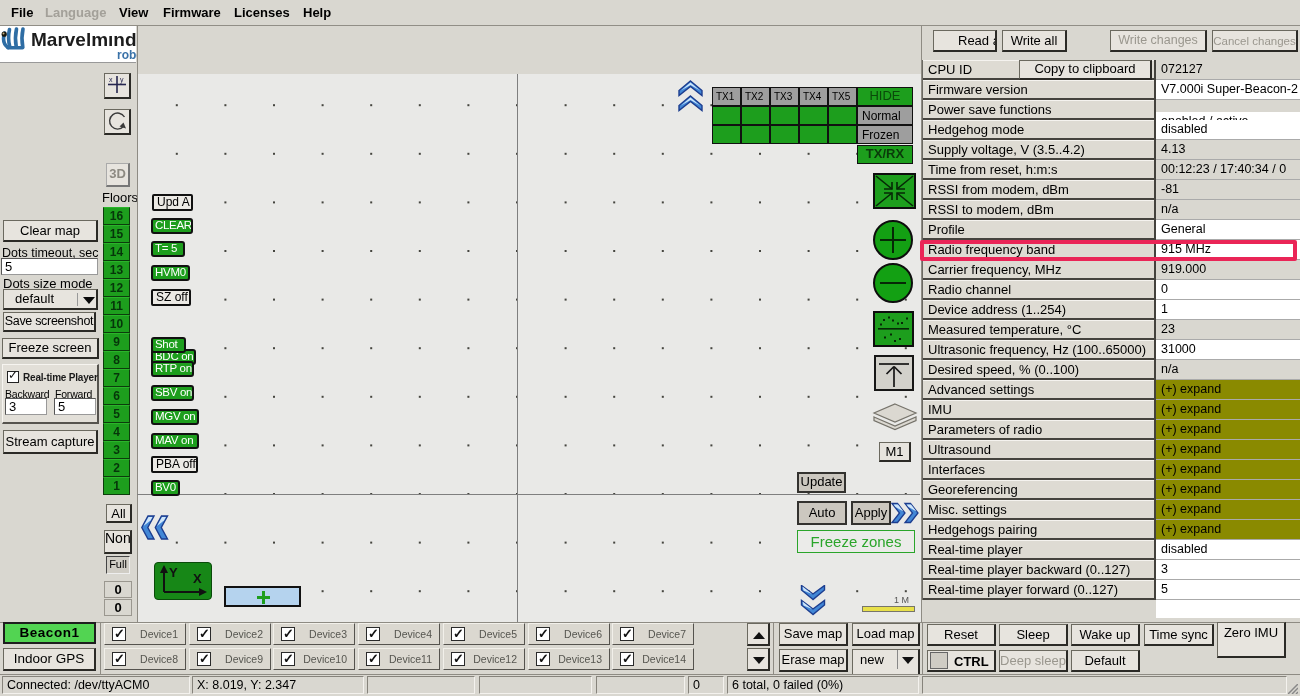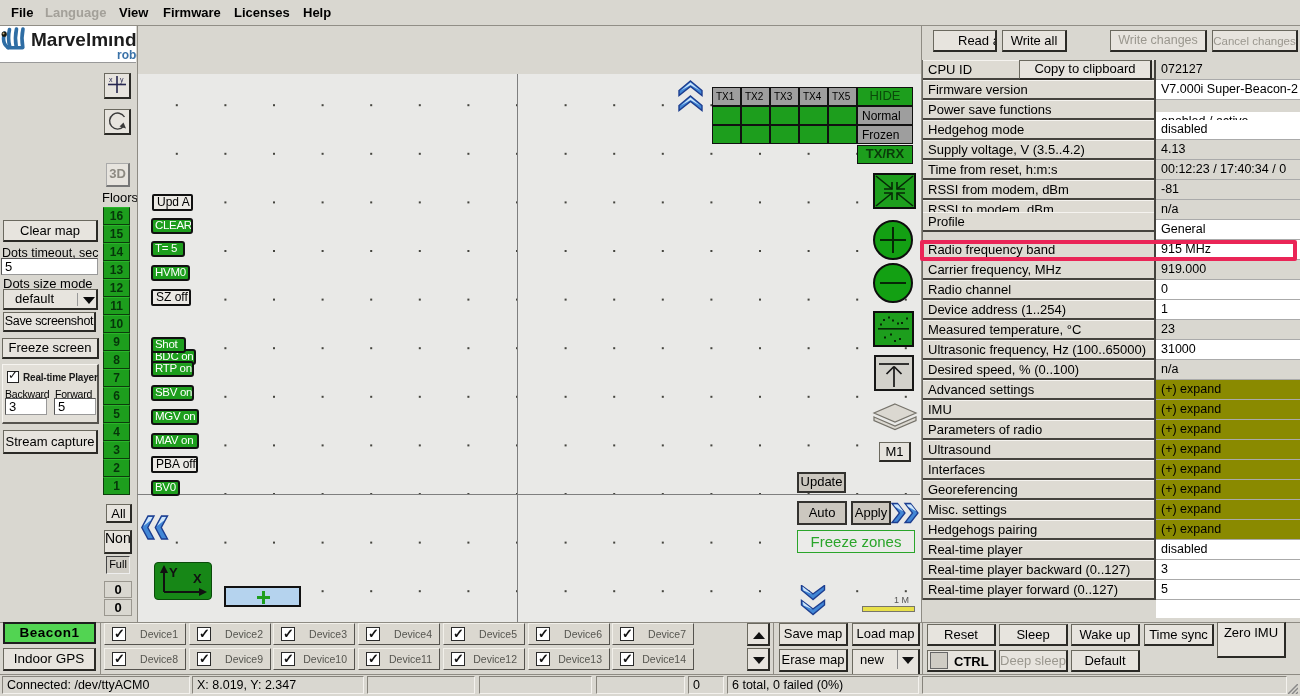--- a/index.html
+++ b/index.html
@@ -496,21 +496,21 @@
     <div class="trow" style="top:120px;">Hedgehog mode</div>
     <div class="tval" style="top:120px;">disabled</div>
     <div class="trow" style="top:140px;">Supply voltage, V (3.5..4.2)</div>
     <div class="tval g" style="top:140px;">4.13</div>
     <div class="trow" style="top:160px;">Time from reset, h:m:s</div>
     <div class="tval g" style="top:160px;">00:12:23 / 17:40:34 / 0</div>
     <div class="trow" style="top:180px;">RSSI from modem, dBm</div>
     <div class="tval g" style="top:180px;">-81</div>
     <div class="trow" style="top:200px;">RSSI to modem, dBm</div>
     <div class="tval g" style="top:200px;">n/a</div>
-    <div class="trow" style="top:212px;">Profile</div>
+    <div class="trow" style="top:220px;">Profile</div>
     <div class="tval" style="top:220px;">General</div>
     <div class="trow" style="top:240px;">Radio frequency band</div>
     <div class="tval" style="top:240px;">915 MHz</div>
     <div class="trow" style="top:260px;">Carrier frequency, MHz</div>
     <div class="tval g" style="top:260px;">919.000</div>
     <div class="trow" style="top:280px;">Radio channel</div>
     <div class="tval" style="top:280px;">0</div>
     <div class="trow" style="top:300px;">Device address (1..254)</div>
     <div class="tval" style="top:300px;">1</div>
     <div class="trow" style="top:320px;">Measured temperature, °C</div>

